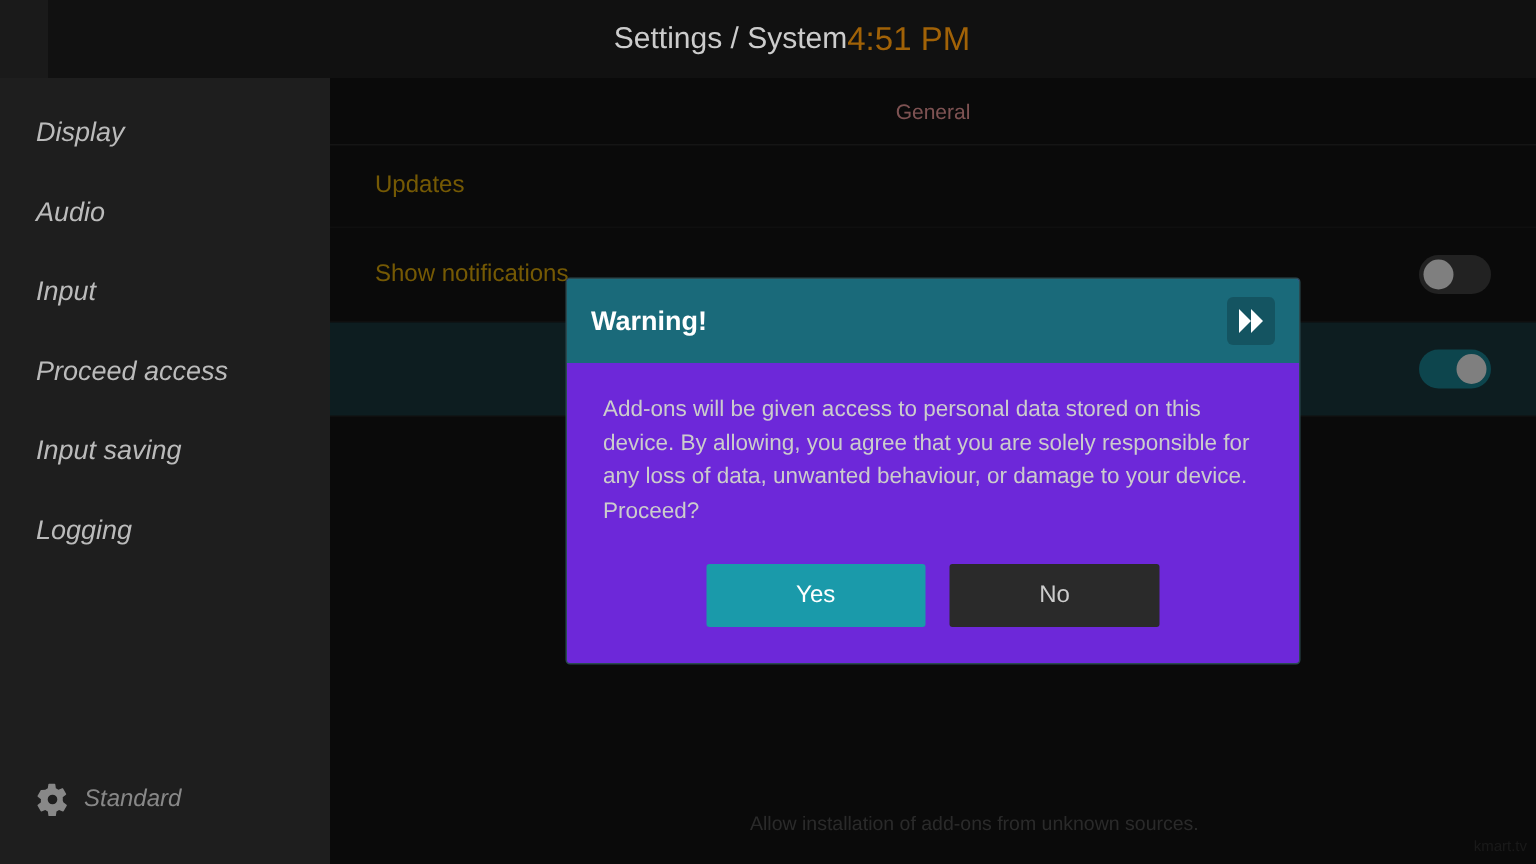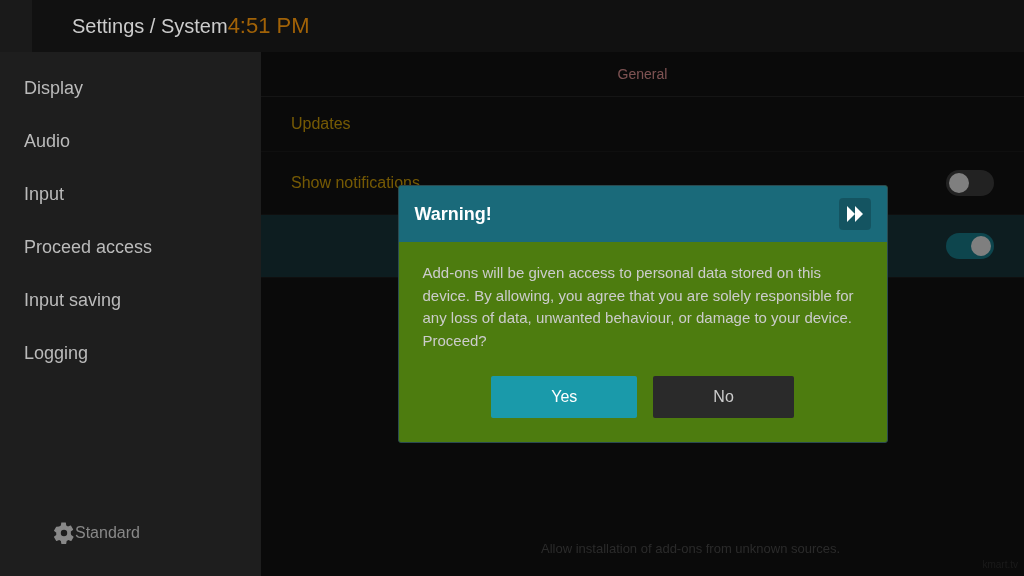--- a/index.html
+++ b/index.html
@@ -10,21 +10,21 @@
       background: #1a1a1a;
       font-family: 'Arial', sans-serif;
       color: #ffffff;
       overflow: hidden;
       position: relative;
     }
 
     
     .header {
       display: flex;
-      justify-content: flex-start;
+      justify-content: center;
       align-items: center;
       padding: 12px 40px;
       background: #111111;
       height: 52px;
       margin-left: 32px;
     }
 
     .header-title {
       font-size: 20px;
       font-weight: 300;
@@ -38,24 +38,25 @@
     }
 
     
     .main-layout {
       display: flex;
       height: calc(576px - 52px);
     }
 
     
     .sidebar {
-      width: 261px;
+      width: 220px;
       background: #1e1e1e;
       padding-top: 10px;
       flex-shrink: 0;
+      font-style: italic;
     }
 
     .sidebar-item {
       padding: 16px 24px;
       font-size: 18px;
       color: #bbbbbb;
       cursor: pointer;
     }
 
     .sidebar-item.active {
@@ -64,24 +65,23 @@
     }
 
     .sidebar-gear {
       position: absolute;
       bottom: 20px;
       left: 0;
       width: 253px;
       padding: 12px 24px;
       display: flex;
       align-items: center;
-      gap: 0;
+      gap: 10px;
       color: #888888;
       font-size: 16px;
-      margin-left: 29px;
     }
 
     .gear-icon-shape {
       width: 22px;
       height: 22px;
     }
 
     
     .content {
       flex: 1;
@@ -174,21 +174,21 @@
       background: rgba(0, 0, 0, 0.5);
       display: flex;
       align-items: center;
       justify-content: center;
       z-index: 100;
     }
 
     
     .warning-dialog {
       width: 490px;
-      background: #4d7c0f;
+      background: #6d28d9;
       border: 1px solid #2a4a50;
       border-radius: 3px;
       overflow: hidden;
     }
 
     .warning-header {
       background: #1a6a7a;
       padding: 12px 16px;
       display: flex;
       justify-content: space-between;

